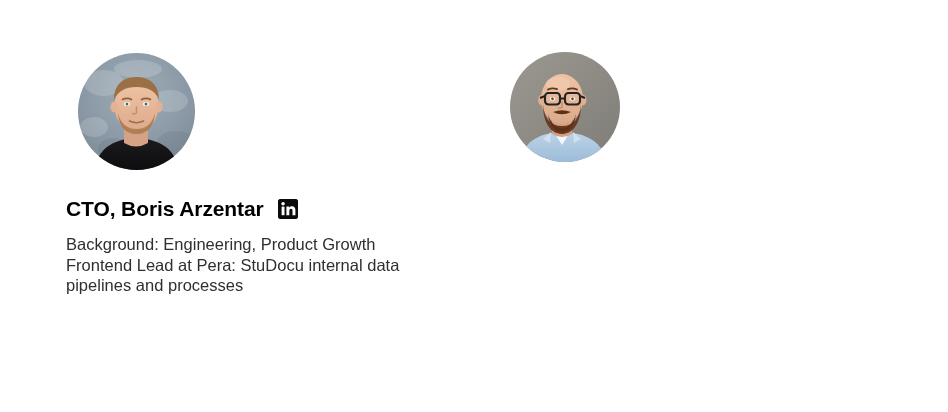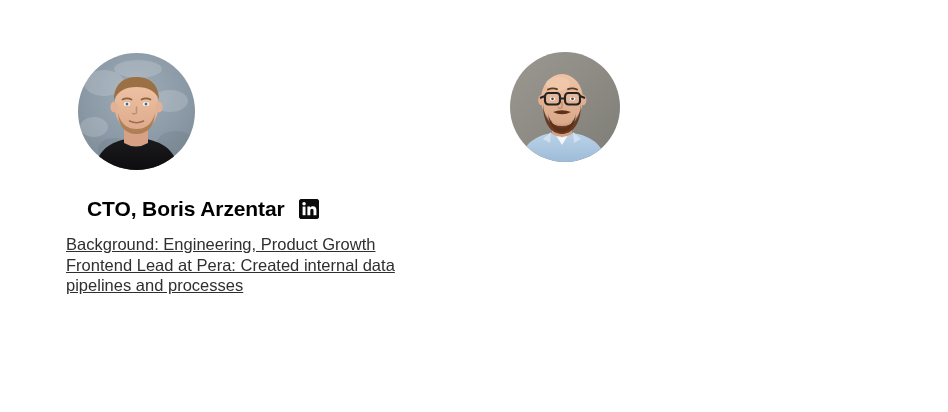--- a/index.html
+++ b/index.html
@@ -52,21 +52,20 @@
   .avatar svg { display: block; width: 100%; height: 100%; }
 
   
   .name-row {
     position: absolute;
     left: 66px;
     top: 196px;
     display: flex;
     align-items: center;
     white-space: nowrap;
-    margin-left: 21px;
   }
 
   .name-text {
     font-size: 21px;
     font-weight: bold;
     color: #000000;
     letter-spacing: -0.1px;
     line-height: 26px;
   }
 
@@ -84,21 +83,20 @@
 
   
   .bio {
     position: absolute;
     left: 66px;
     top: 234px;
     font-size: 16.5px;
     line-height: 20.5px;
     color: #2f2f2f;
     letter-spacing: 0.01px;
-    text-decoration: underline;
   }
   .member.left  .bio { width: 345px; }
 
   .bio-line { display: block; white-space: normal; }
 </style>
 </head>
 <body>
 
 <div class="team-grid">
 
@@ -168,21 +166,21 @@
           <rect x="0" y="0" width="20" height="20" rx="3" fill="#0b0b0b"></rect>
           <rect x="3.6" y="7.6" width="2.9" height="8.6" fill="#ffffff"></rect>
           <circle cx="5.05" cy="4.7" r="1.75" fill="#ffffff"></circle>
           <path d="M8.4 7.6 h2.8 v1.2 c0.6 -1 1.7 -1.45 2.9 -1.45 c2.1 0 3.3 1.3 3.3 3.75 v5.1 h-2.9 v-4.5 c0 -1.25 -0.5 -1.95 -1.55 -1.95 c-1.05 0 -1.65 0.75 -1.65 1.95 v4.5 h-2.9 Z" fill="#ffffff"></path>
         </svg>
       </span>
     </div>
 
     <div class="bio">
       <span class="bio-line">Background: Engineering, Product Growth</span>
-      <span class="bio-line">Frontend Lead at Pera: Created internal data pipelines and processes</span>
+      <span class="bio-line">Frontend Lead at Pera: StuDocu internal data pipelines and processes</span>
     </div>
   </div>
 
   <div class="member right">
 
     <div class="avatar-wrap">
       <div class="avatar a2">
         <svg viewBox="0 0 110 110" xmlns="http://www.w3.org/2000/svg">
           <defs>
             <linearGradient id="bg2" x1="0" y1="0" x2="1" y2="1">

